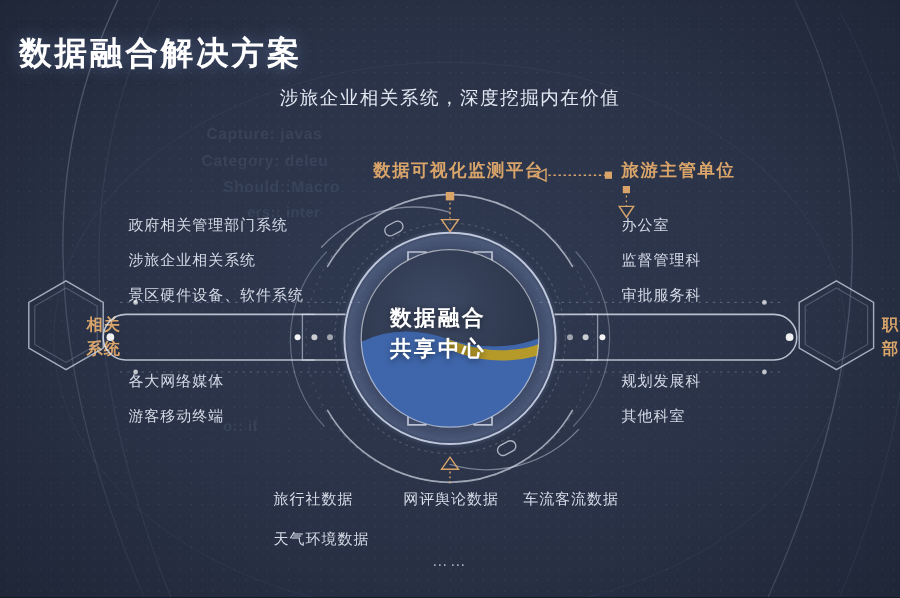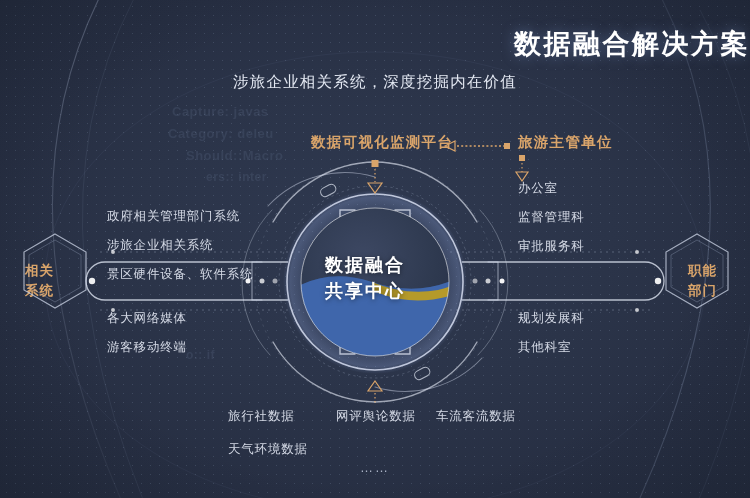--- a/index.html
+++ b/index.html
@@ -33,22 +33,22 @@
     position:absolute;
     color:rgba(126,140,172,0.16);
     font-weight:bold;
     font-family:Liberation Sans, sans-serif;
     white-space:nowrap;
     letter-spacing:.5px;
     pointer-events:none;
   }
   
   .title {
-    position:absolute; top:26px; left:0; right:0;
-    text-align:right;
+    position:absolute; top:26px; left:16px; right:0;
+    text-align:left;
     font-size:27px; font-weight:bold;
     color:#ffffff; letter-spacing:2.5px;
     text-shadow:0 0 14px rgba(150,180,240,.35);
   }
   .subtitle {
     position:absolute; top:72px; left:0; right:0;
     text-align:center;
     font-size:15.5px; color:#e3e8f2; letter-spacing:1.2px;
   }
   
@@ -62,21 +62,21 @@
   #tlabel-right { left:518px; }
   
   .col { position:absolute; }
   .col .row {
     font-size:12.5px;
     color:#d5dae6;
     letter-spacing:.8px;
     white-space:nowrap;
     margin-bottom:12px;
   }
-  #col-left-top  { left:107px; top:180px;margin-top:28px; }
+  #col-left-top  { left:107px; top:180px; }
   #col-left-bot  { left:107px; top:310px; }
   #col-right-top { left:518px; top:180px; }
   #col-right-bot { left:518px; top:310px; }
   
   #bottom-grid {
     position:absolute; left:228px; top:408px;
     display:grid;
     grid-template-columns:108px 100px auto;
     row-gap:16px;
   }
@@ -85,21 +85,21 @@
     letter-spacing:.8px; white-space:nowrap;
   }
   #ellipsis {
     position:absolute; left:0; right:0; top:460px;
     text-align:center;
     color:#aab3c6; font-size:13px; letter-spacing:2px;
   }
   
   .hex-label {
     position:absolute;
-    width:76px; text-align:left;
+    width:76px; text-align:right;
     font-size:13.5px; font-weight:bold;
     color:#d9a46a; line-height:20px; letter-spacing:1px;
   }
   #hex-left-label  { left:25px;  top:261px; }
   #hex-right-label { left:688px; top:261px; }
   
   #center-text {
     position:absolute;
     left:301px; top:252px; width:128px;
     text-align:center;

